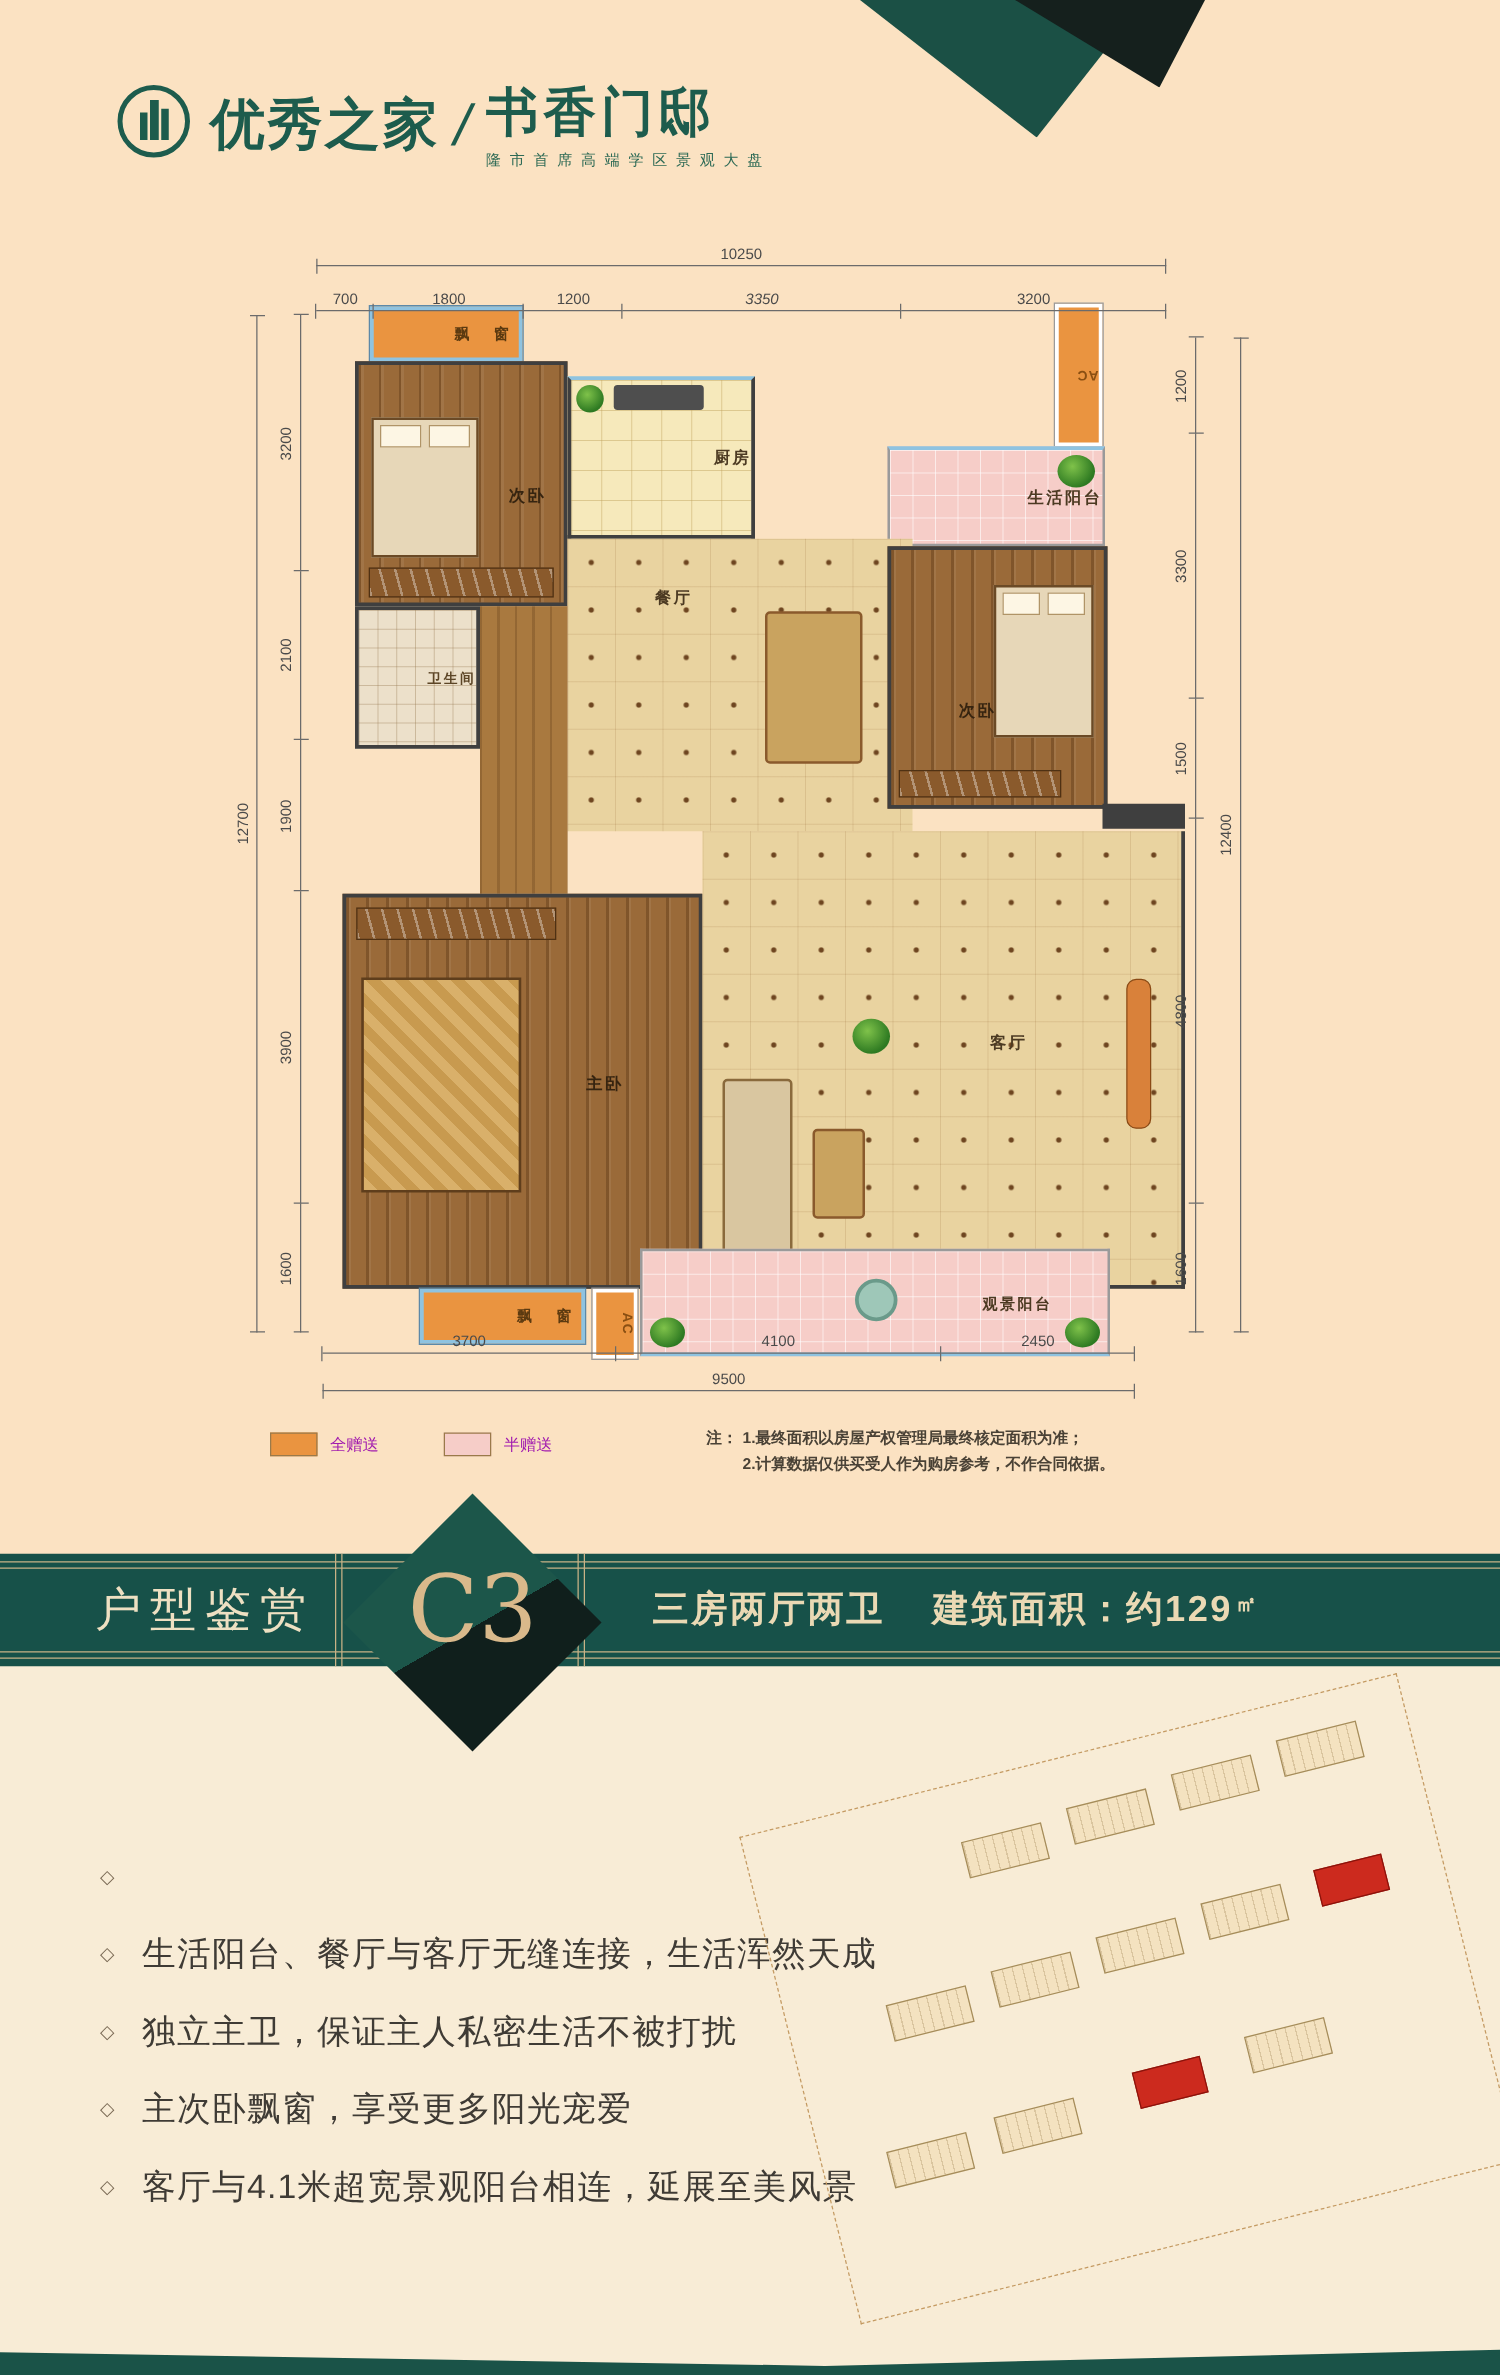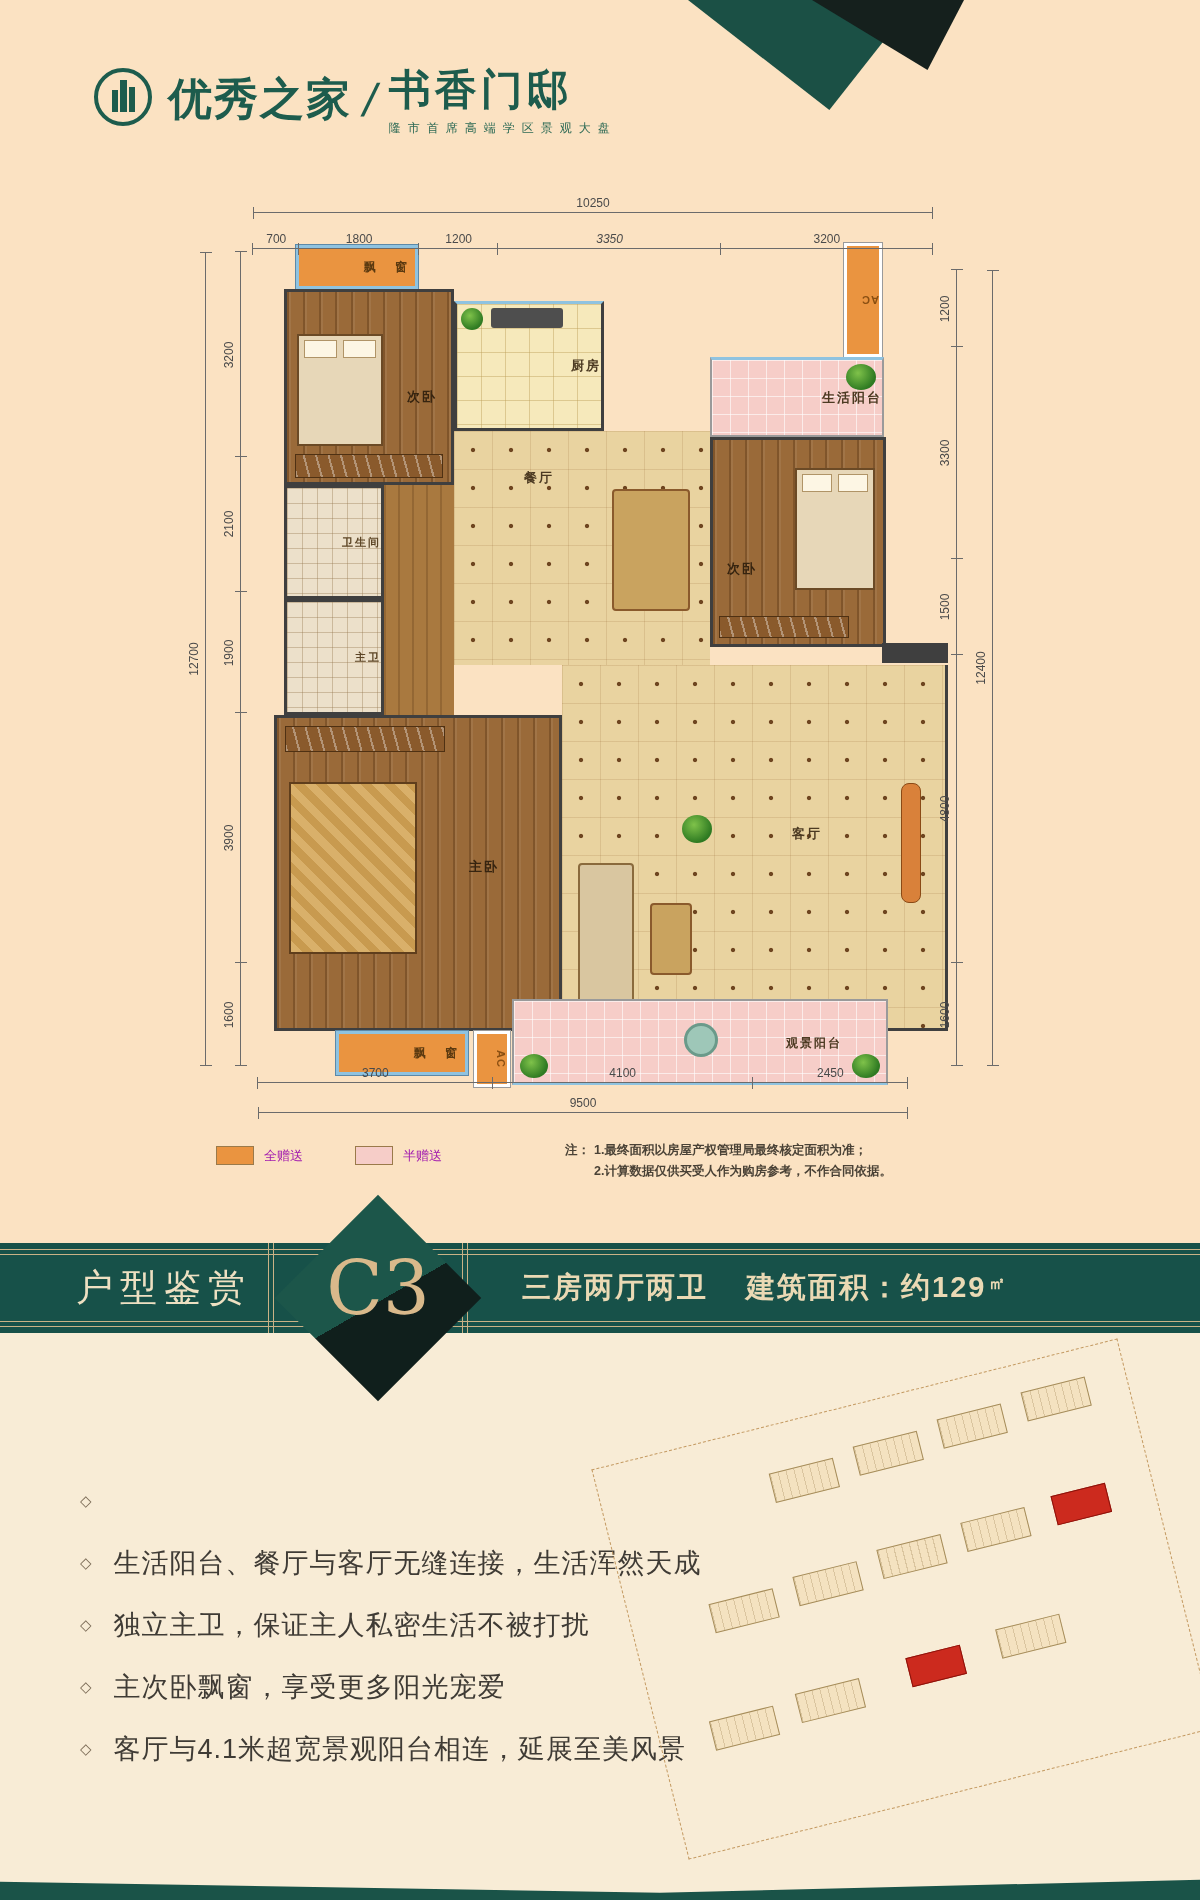--- a/index.html
+++ b/index.html
@@ -22,21 +22,21 @@
     clip-path:polygon(0 0,100% 0,62% 100%);} 
   .deco-tr-b{position:absolute;left:812px;top:0;width:152px;height:70px;background:#15201d;
     clip-path:polygon(0 0,100% 0,76% 100%);} 
 
   
   .plan{position:absolute;left:250px;top:243px;width:700px;height:812px;}
   .room{position:absolute;box-sizing:border-box;display:flex;align-items:center;justify-content:flex-end;}
   .room .rlabel{font-size:13px;font-weight:bold;color:#4c3a22;letter-spacing:2px;white-space:nowrap;}
   .wall{border:3px solid #3f3f3f;}
   .wood{background-color:#9a6a39;background-image:repeating-linear-gradient(90deg,rgba(60,30,5,.28) 0 2px,rgba(255,255,255,.07) 2px 4px,transparent 4px 16px);}
-  .wood .rlabel{color:#362410;}
+  .wood .rlabel{color:#362410;margin-left:40px;}
   .woodlight{background-color:#a9793f;background-image:repeating-linear-gradient(90deg,rgba(60,30,5,.2) 0 2px,transparent 2px 14px);}
   .tile{background-color:#ece0ca;background-image:linear-gradient(rgba(150,120,80,.38) 1px,transparent 1px),linear-gradient(90deg,rgba(150,120,80,.38) 1px,transparent 1px);background-size:15px 15px;}
   .tile .rlabel{font-size:11px;color:#5c4526;}
   .kitchen-bg{background-color:#f6e9bb;background-image:linear-gradient(rgba(190,160,90,.45) 1px,transparent 1px),linear-gradient(90deg,rgba(190,160,90,.45) 1px,transparent 1px);background-size:24px 24px;}
   .tan{background-color:#e9d3a0;background-image:radial-gradient(circle at 19px 19px,#6e4520 1.6px,rgba(0,0,0,0) 2.6px),linear-gradient(rgba(150,105,55,.18) 1px,transparent 1px),linear-gradient(90deg,rgba(150,105,55,.18) 1px,transparent 1px);background-size:38px 38px;}
   .pink{background-color:#f6cdc8;background-image:linear-gradient(rgba(255,255,255,.6) 1px,transparent 1px),linear-gradient(90deg,rgba(255,255,255,.6) 1px,transparent 1px);background-size:18px 18px;}
   .orangebay{background:#ea9440;border:3px solid #8fc3e0;outline:1px solid #5c89a8;}
   .orangebay .rlabel{font-size:12px;color:#5c3a10;letter-spacing:8px;}
   .acbox{background:#ea9440;border:3px solid #ffffff;outline:1px solid #9a9a9a;}
   .acbox .rlabel{font-size:11px;color:#8a4f12;letter-spacing:1px;}
@@ -152,39 +152,36 @@
       <div class="furn plant" style="left:4px;top:4px;width:22px;height:22px;"></div>
       <span class="rlabel">厨房</span>
     </div>
     <div class="room acbox" style="left:594px;top:0;width:38px;height:114px;">
       <span class="rlabel" style="transform:rotate(180deg);">AC</span>
     </div>
     <div class="room pink" style="left:460px;top:114px;width:174px;height:80px;border:2px solid #9a9a9a;border-top:3px solid #8fc3e0;">
       <div class="furn plant" style="right:6px;top:4px;width:30px;height:26px;"></div>
       <span class="rlabel" style="font-size:13px;">生活阳台</span>
     </div>
-    <div class="room tan" style="left:204px;top:188px;width:256px;height:234px;font-family:Liberation Serif, serif;">
+    <div class="room tan" style="left:204px;top:188px;width:276px;height:234px;font-family:Liberation Serif, serif;">
       <div class="furn table" style="left:158px;top:58px;width:78px;height:122px;"></div>
       <span class="rlabel" style="position:absolute;left:70px;top:38px;">餐厅</span>
     </div>
     <div class="room wall wood" style="left:460px;top:194px;width:176px;height:210px;">
       <div class="furn bed" style="right:8px;top:28px;width:80px;height:122px;">
         <span class="pillow" style="left:6%;"></span>
         <span class="pillow" style="right:6%;"></span>
       </div>
       <div class="furn wardrobe" style="left:6px;top:176px;width:130px;height:22px;"></div>
       <span class="rlabel" style="position:absolute;left:14px;top:120px;">次卧</span>
     </div>
     <div class="room wall tile" style="left:34px;top:242px;width:100px;height:114px;">
       <span class="rlabel">卫生间</span>
     </div>
     <div class="room woodlight" style="left:134px;top:242px;width:70px;height:230px;"></div>
-    <div class="room wall tile" style="left:34px;top:356px;width:100px;height:116px;">
-      <span class="rlabel">主卫</span>
-    </div>
     <div class="room wall wood" style="left:24px;top:472px;width:288px;height:316px;">
       <div class="furn wardrobe" style="left:8px;top:8px;width:160px;height:26px;"></div>
       <div class="furn bed-m" style="left:12px;top:64px;width:128px;height:172px;"></div>
       <span class="rlabel" style="position:absolute;right:60px;top:140px;">主卧</span>
     </div>
     <div class="room tan" style="left:312px;top:422px;width:386px;height:366px;border:3px solid #3f3f3f;border-left:none;border-top:none;">
       <div class="furn sofa" style="left:16px;top:198px;width:56px;height:142px;"></div>
       <div class="furn table" style="left:88px;top:238px;width:42px;height:72px;"></div>
       <div class="furn tvcab" style="right:24px;top:118px;width:20px;height:120px;"></div>
       <div class="furn plant" style="left:120px;top:150px;width:30px;height:28px;"></div>

